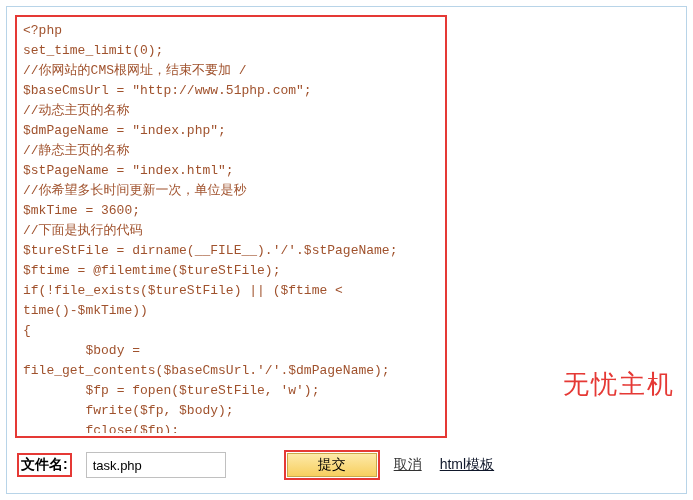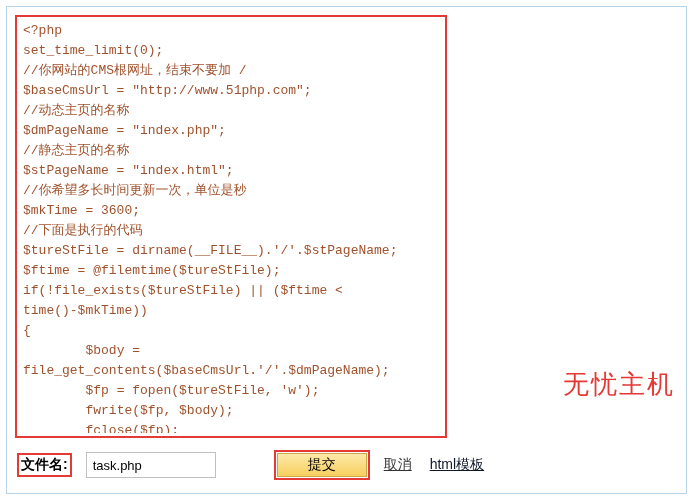--- a/index.html
+++ b/index.html
@@ -6,21 +6,21 @@
     body { font-family: Arial, sans-serif; font-size: 13px; background: #fff; width: 693px; height: 500px; position: relative; }
     .container { border: 1px solid #b8d4e8; padding: 8px; margin: 6px; height: 488px; }
     .code-area-wrap { border: 2px solid #e53935; display: inline-block; margin-bottom: 8px; }
     .code-area { width: 428px; height: 416px; font-family: "Courier New", monospace; font-size: 13px; line-height: 20px; color: #a0522d; padding: 4px 6px; border: none; resize: none; outline: none; white-space: pre-wrap; overflow: hidden; }
     .watermark { position: absolute; right: 18px; top: 340px; text-align: center; margin-top: 27px; }
     .watermark-title { color: #e53935; font-size: 26px; font-family: "Microsoft YaHei", sans-serif; letter-spacing: 2px; }
     .watermark-url { color: #e53935; font-size: 24px; font-family: Arial, sans-serif; margin-top: 2px; }
     .bottom-bar { display: flex; align-items: center; gap: 14px; padding: 4px 2px; }
     .label-box { border: 2px solid #e53935; padding: 1px 2px; }
     .label-text { font-weight: bold; font-size: 14px; }
-    .filename-input { width: 130px; height: 26px; border: 1px solid #c0c0c0; padding: 2px 6px; font-size: 13px; }
+    .filename-input { width: 140px; height: 26px; border: 1px solid #c0c0c0; padding: 2px 6px; font-size: 13px; }
     .btn-wrap { border: 2px solid #e53935; display: inline-block; padding: 1px; }
     .submit-btn { width: 90px; height: 24px; background: linear-gradient(#fde9a8, #f7cf5f); border: 1px solid #c9a94b; cursor: pointer; font-size: 14px; }
     .link-cancel { color: #333; text-decoration: underline; font-size: 14px; margin-left: 0; cursor: pointer; }
     .link-template { color: #0f172a; text-decoration: underline; font-size: 14px; margin-left: 4px; cursor: pointer; }
   </style>
 </head>
 <body>
 
 <div class="container">
   <div class="code-area-wrap">

